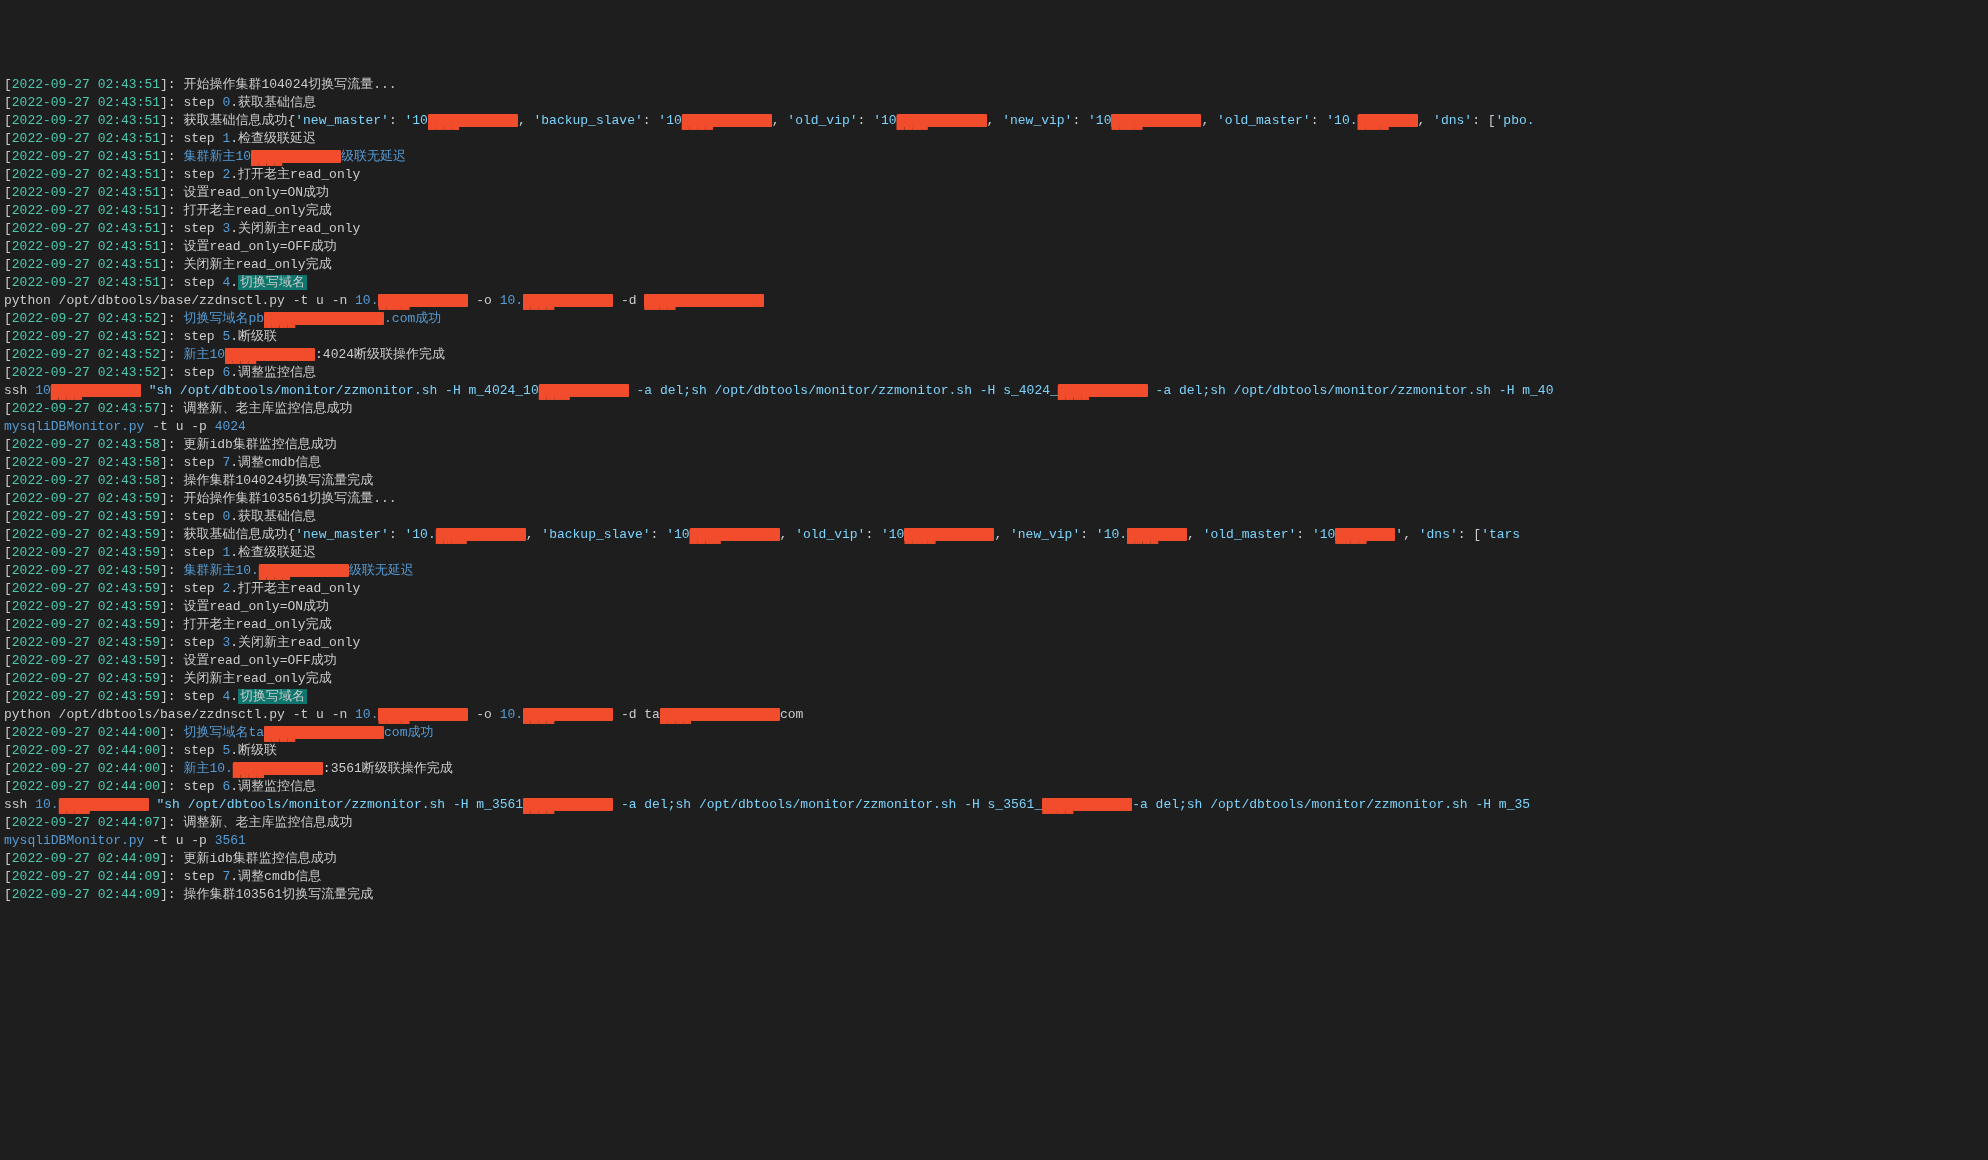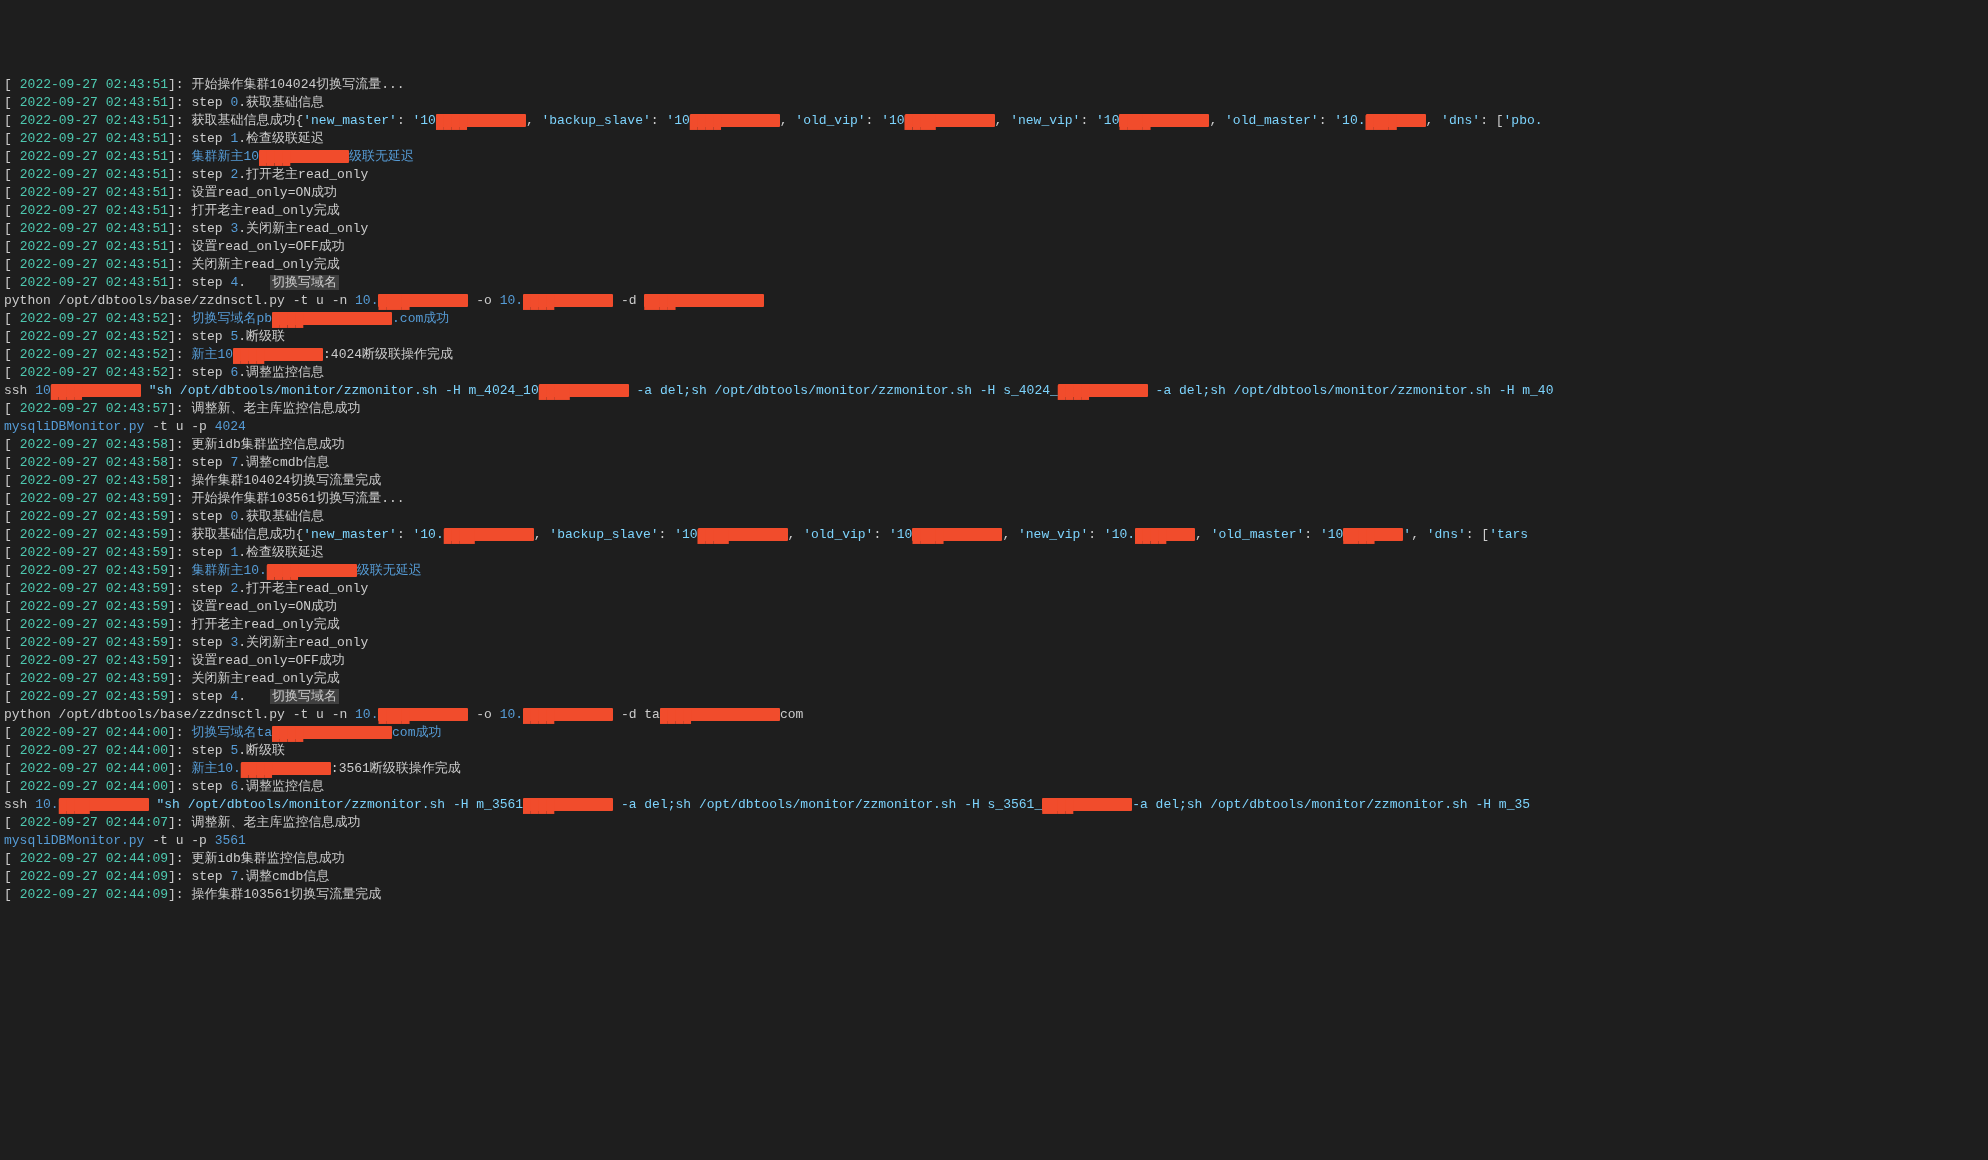--- a/index.html
+++ b/index.html
@@ -8,36 +8,36 @@
       color: #cccccc;
       font-family: 'Menlo', 'Monaco', 'Courier New', monospace;
       font-size: 13px;
       line-height: 18px;
       padding: 4px;
       white-space: pre;
       overflow-x: hidden;
     }
     .log-line { white-space: pre; }
     .ts-bracket { color: #cccccc; }
-    .ts { color: #4ec9b0; margin-left: 8px; }
+    .ts { color: #4ec9b0; }
     .white { color: #cccccc; }
     .blue { color: #569cd6; }
     .orange { color: #7dd3fc; }
     .redact {
       background: #f14c2c;
       color: #f14c2c;
       display: inline-block;
       height: 13px;
       vertical-align: middle;
       border-radius: 1px;
     }
     .r-sm { width: 60px; }
     .r-md { width: 90px; }
     .r-lg { width: 120px; }
-    .hl { background: #404040; padding: 0 2px; margin-left: 24px; }
+    .hl { background: #0f766e; padding: 0 2px; }
   </style>
 </head>
 <body>
 
 
 
 <div id="terminal"><div class="log-line"><span class="ts-bracket">[</span><span class="ts">2022-09-27 02:43:51</span><span class="ts-bracket">]: </span><span class="white">开始操作集群104024切换写流量...</span></div><div class="log-line"><span class="ts-bracket">[</span><span class="ts">2022-09-27 02:43:51</span><span class="ts-bracket">]: </span><span class="white">step </span><span class="blue">0</span><span class="white">.获取基础信息</span></div><div class="log-line"><span class="ts-bracket">[</span><span class="ts">2022-09-27 02:43:51</span><span class="ts-bracket">]: </span><span class="white">获取基础信息成功{</span><span class="orange">'new_master'</span><span class="white">: </span><span class="orange">'10</span><span class="redact r-md">████</span><span class="white">, </span><span class="orange">'backup_slave'</span><span class="white">: </span><span class="orange">'10</span><span class="redact r-md">████</span><span class="white">, </span><span class="orange">'old_vip'</span><span class="white">: </span><span class="orange">'10</span><span class="redact r-md">████</span><span class="white">, </span><span class="orange">'new_vip'</span><span class="white">: </span><span class="orange">'10</span><span class="redact r-md">████</span><span class="white">, </span><span class="orange">'old_master'</span><span class="white">: </span><span class="orange">'10.</span><span class="redact r-sm">████</span><span class="white">, </span><span class="orange">'dns'</span><span class="white">: [</span><span class="orange">'pbo.</span></div><div class="log-line"><span class="ts-bracket">[</span><span class="ts">2022-09-27 02:43:51</span><span class="ts-bracket">]: </span><span class="white">step </span><span class="blue">1</span><span class="white">.检查级联延迟</span></div><div class="log-line"><span class="ts-bracket">[</span><span class="ts">2022-09-27 02:43:51</span><span class="ts-bracket">]: </span><span class="blue">集群新主10</span><span class="redact r-md">████</span><span class="blue">级联无延迟</span></div><div class="log-line"><span class="ts-bracket">[</span><span class="ts">2022-09-27 02:43:51</span><span class="ts-bracket">]: </span><span class="white">step </span><span class="blue">2</span><span class="white">.打开老主read_only</span></div><div class="log-line"><span class="ts-bracket">[</span><span class="ts">2022-09-27 02:43:51</span><span class="ts-bracket">]: </span><span class="white">设置read_only=ON成功</span></div><div class="log-line"><span class="ts-bracket">[</span><span class="ts">2022-09-27 02:43:51</span><span class="ts-bracket">]: </span><span class="white">打开老主read_only完成</span></div><div class="log-line"><span class="ts-bracket">[</span><span class="ts">2022-09-27 02:43:51</span><span class="ts-bracket">]: </span><span class="white">step </span><span class="blue">3</span><span class="white">.关闭新主read_only</span></div><div class="log-line"><span class="ts-bracket">[</span><span class="ts">2022-09-27 02:43:51</span><span class="ts-bracket">]: </span><span class="white">设置read_only=OFF成功</span></div><div class="log-line"><span class="ts-bracket">[</span><span class="ts">2022-09-27 02:43:51</span><span class="ts-bracket">]: </span><span class="white">关闭新主read_only完成</span></div><div class="log-line"><span class="ts-bracket">[</span><span class="ts">2022-09-27 02:43:51</span><span class="ts-bracket">]: </span><span class="white">step </span><span class="blue">4</span><span class="white">.</span><span class="white hl">切换写域名</span></div><div class="log-line"><span class="white">python /opt/dbtools/base/zzdnsctl.py -t u -n </span><span class="blue">10.</span><span class="redact r-md">████</span><span class="white"> -o </span><span class="blue">10.</span><span class="redact r-md">████</span><span class="white"> -d </span><span class="redact r-lg">████</span></div><div class="log-line"><span class="ts-bracket">[</span><span class="ts">2022-09-27 02:43:52</span><span class="ts-bracket">]: </span><span class="blue">切换写域名pb</span><span class="redact r-lg">████</span><span class="blue">.com成功</span></div><div class="log-line"><span class="ts-bracket">[</span><span class="ts">2022-09-27 02:43:52</span><span class="ts-bracket">]: </span><span class="white">step </span><span class="blue">5</span><span class="white">.断级联</span></div><div class="log-line"><span class="ts-bracket">[</span><span class="ts">2022-09-27 02:43:52</span><span class="ts-bracket">]: </span><span class="blue">新主10</span><span class="redact r-md">████</span><span class="white">:4024断级联操作完成</span></div><div class="log-line"><span class="ts-bracket">[</span><span class="ts">2022-09-27 02:43:52</span><span class="ts-bracket">]: </span><span class="white">step </span><span class="blue">6</span><span class="white">.调整监控信息</span></div><div class="log-line"><span class="white">ssh </span><span class="blue">10</span><span class="redact r-md">████</span><span class="white"> </span><span class="orange">"sh /opt/dbtools/monitor/zzmonitor.sh -H m_4024_10</span><span class="redact r-md">████</span><span class="orange"> -a del;sh /opt/dbtools/monitor/zzmonitor.sh -H s_4024_</span><span class="redact r-md">████</span><span class="orange"> -a del;sh /opt/dbtools/monitor/zzmonitor.sh -H m_40</span></div><div class="log-line"><span class="ts-bracket">[</span><span class="ts">2022-09-27 02:43:57</span><span class="ts-bracket">]: </span><span class="white">调整新、老主库监控信息成功</span></div><div class="log-line"><span class="blue">mysqliDBMonitor.py</span><span class="white"> -t u -p </span><span class="blue">4024</span></div><div class="log-line"><span class="ts-bracket">[</span><span class="ts">2022-09-27 02:43:58</span><span class="ts-bracket">]: </span><span class="white">更新idb集群监控信息成功</span></div><div class="log-line"><span class="ts-bracket">[</span><span class="ts">2022-09-27 02:43:58</span><span class="ts-bracket">]: </span><span class="white">step </span><span class="blue">7</span><span class="white">.调整cmdb信息</span></div><div class="log-line"><span class="ts-bracket">[</span><span class="ts">2022-09-27 02:43:58</span><span class="ts-bracket">]: </span><span class="white">操作集群104024切换写流量完成</span></div><div class="log-line"><span class="ts-bracket">[</span><span class="ts">2022-09-27 02:43:59</span><span class="ts-bracket">]: </span><span class="white">开始操作集群103561切换写流量...</span></div><div class="log-line"><span class="ts-bracket">[</span><span class="ts">2022-09-27 02:43:59</span><span class="ts-bracket">]: </span><span class="white">step </span><span class="blue">0</span><span class="white">.获取基础信息</span></div><div class="log-line"><span class="ts-bracket">[</span><span class="ts">2022-09-27 02:43:59</span><span class="ts-bracket">]: </span><span class="white">获取基础信息成功{</span><span class="orange">'new_master'</span><span class="white">: </span><span class="orange">'10.</span><span class="redact r-md">████</span><span class="white">, </span><span class="orange">'backup_slave'</span><span class="white">: </span><span class="orange">'10</span><span class="redact r-md">████</span><span class="white">, </span><span class="orange">'old_vip'</span><span class="white">: </span><span class="orange">'10</span><span class="redact r-md">████</span><span class="white">, </span><span class="orange">'new_vip'</span><span class="white">: </span><span class="orange">'10.</span><span class="redact r-sm">████</span><span class="white">, </span><span class="orange">'old_master'</span><span class="white">: </span><span class="orange">'10</span><span class="redact r-sm">████</span><span class="orange">'</span><span class="white">, </span><span class="orange">'dns'</span><span class="white">: [</span><span class="orange">'tars</span></div><div class="log-line"><span class="ts-bracket">[</span><span class="ts">2022-09-27 02:43:59</span><span class="ts-bracket">]: </span><span class="white">step </span><span class="blue">1</span><span class="white">.检查级联延迟</span></div><div class="log-line"><span class="ts-bracket">[</span><span class="ts">2022-09-27 02:43:59</span><span class="ts-bracket">]: </span><span class="blue">集群新主10.</span><span class="redact r-md">████</span><span class="blue">级联无延迟</span></div><div class="log-line"><span class="ts-bracket">[</span><span class="ts">2022-09-27 02:43:59</span><span class="ts-bracket">]: </span><span class="white">step </span><span class="blue">2</span><span class="white">.打开老主read_only</span></div><div class="log-line"><span class="ts-bracket">[</span><span class="ts">2022-09-27 02:43:59</span><span class="ts-bracket">]: </span><span class="white">设置read_only=ON成功</span></div><div class="log-line"><span class="ts-bracket">[</span><span class="ts">2022-09-27 02:43:59</span><span class="ts-bracket">]: </span><span class="white">打开老主read_only完成</span></div><div class="log-line"><span class="ts-bracket">[</span><span class="ts">2022-09-27 02:43:59</span><span class="ts-bracket">]: </span><span class="white">step </span><span class="blue">3</span><span class="white">.关闭新主read_only</span></div><div class="log-line"><span class="ts-bracket">[</span><span class="ts">2022-09-27 02:43:59</span><span class="ts-bracket">]: </span><span class="white">设置read_only=OFF成功</span></div><div class="log-line"><span class="ts-bracket">[</span><span class="ts">2022-09-27 02:43:59</span><span class="ts-bracket">]: </span><span class="white">关闭新主read_only完成</span></div><div class="log-line"><span class="ts-bracket">[</span><span class="ts">2022-09-27 02:43:59</span><span class="ts-bracket">]: </span><span class="white">step </span><span class="blue">4</span><span class="white">.</span><span class="white hl">切换写域名</span></div><div class="log-line"><span class="white">python /opt/dbtools/base/zzdnsctl.py -t u -n </span><span class="blue">10.</span><span class="redact r-md">████</span><span class="white"> -o </span><span class="blue">10.</span><span class="redact r-md">████</span><span class="white"> -d ta</span><span class="redact r-lg">████</span><span class="white">com</span></div><div class="log-line"><span class="ts-bracket">[</span><span class="ts">2022-09-27 02:44:00</span><span class="ts-bracket">]: </span><span class="blue">切换写域名ta</span><span class="redact r-lg">████</span><span class="blue">com成功</span></div><div class="log-line"><span class="ts-bracket">[</span><span class="ts">2022-09-27 02:44:00</span><span class="ts-bracket">]: </span><span class="white">step </span><span class="blue">5</span><span class="white">.断级联</span></div><div class="log-line"><span class="ts-bracket">[</span><span class="ts">2022-09-27 02:44:00</span><span class="ts-bracket">]: </span><span class="blue">新主10.</span><span class="redact r-md">████</span><span class="white">:3561断级联操作完成</span></div><div class="log-line"><span class="ts-bracket">[</span><span class="ts">2022-09-27 02:44:00</span><span class="ts-bracket">]: </span><span class="white">step </span><span class="blue">6</span><span class="white">.调整监控信息</span></div><div class="log-line"><span class="white">ssh </span><span class="blue">10.</span><span class="redact r-md">████</span><span class="white"> </span><span class="orange">"sh /opt/dbtools/monitor/zzmonitor.sh -H m_3561</span><span class="redact r-md">████</span><span class="orange"> -a del;sh /opt/dbtools/monitor/zzmonitor.sh -H s_3561_</span><span class="redact r-md">████</span><span class="orange">-a del;sh /opt/dbtools/monitor/zzmonitor.sh -H m_35</span></div><div class="log-line"><span class="ts-bracket">[</span><span class="ts">2022-09-27 02:44:07</span><span class="ts-bracket">]: </span><span class="white">调整新、老主库监控信息成功</span></div><div class="log-line"><span class="blue">mysqliDBMonitor.py</span><span class="white"> -t u -p </span><span class="blue">3561</span></div><div class="log-line"><span class="ts-bracket">[</span><span class="ts">2022-09-27 02:44:09</span><span class="ts-bracket">]: </span><span class="white">更新idb集群监控信息成功</span></div><div class="log-line"><span class="ts-bracket">[</span><span class="ts">2022-09-27 02:44:09</span><span class="ts-bracket">]: </span><span class="white">step </span><span class="blue">7</span><span class="white">.调整cmdb信息</span></div><div class="log-line"><span class="ts-bracket">[</span><span class="ts">2022-09-27 02:44:09</span><span class="ts-bracket">]: </span><span class="white">操作集群103561切换写流量完成</span></div></div>
 
 
 

